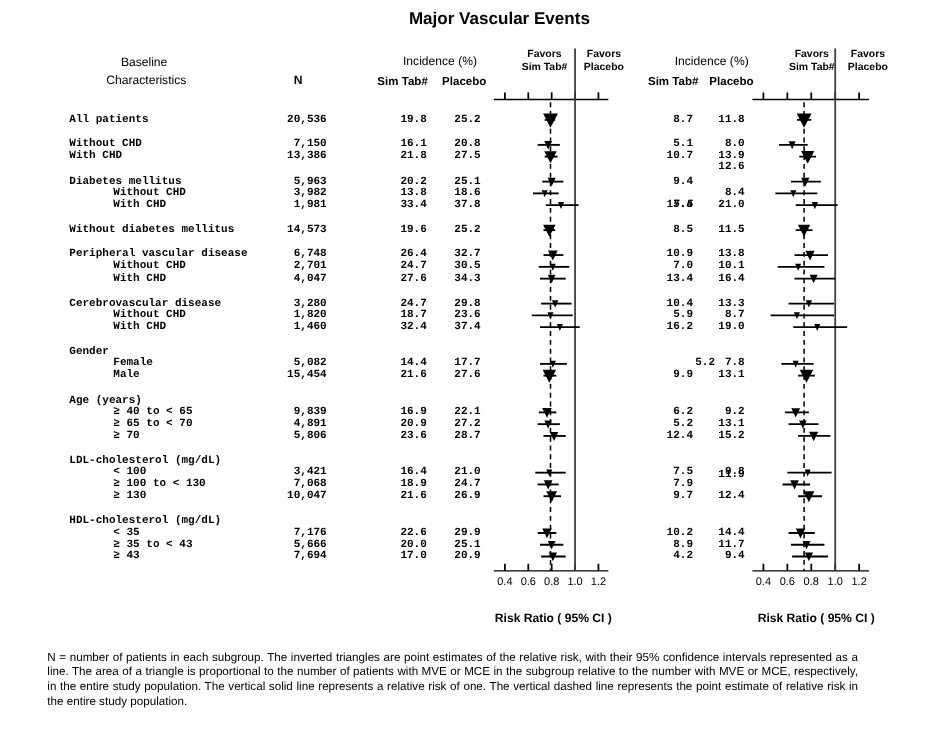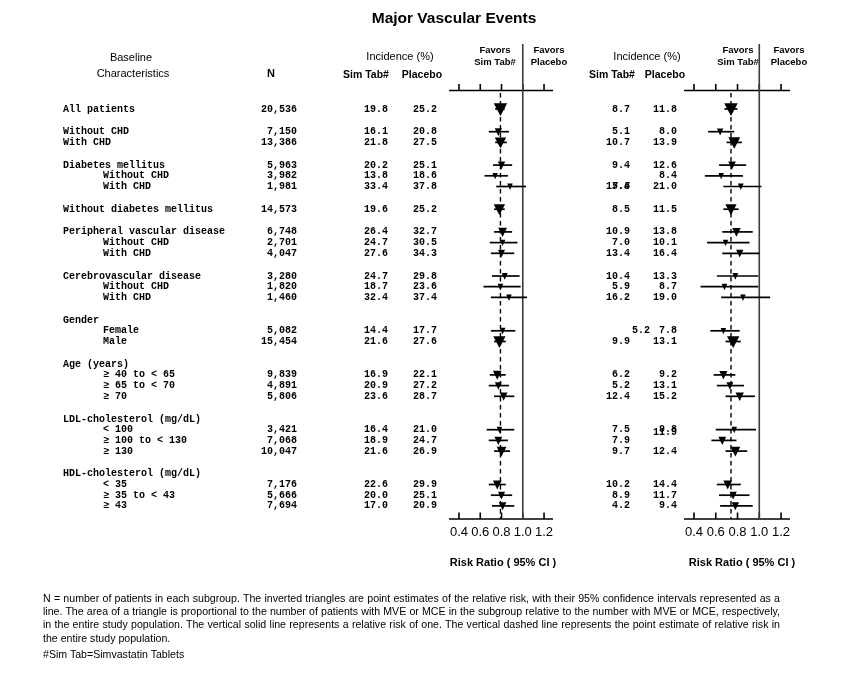--- a/index.html
+++ b/index.html
@@ -9,21 +9,21 @@
   .title{position:absolute;font-size:15.5px;font-weight:700;}
   .hdr{position:absolute;font-size:11px;}
   .hdr2{position:absolute;font-size:10.5px;font-weight:700;}
   .bold{font-weight:700;}
   .favors{position:absolute;font-size:9.5px;font-weight:700;text-align:center;line-height:11.5px;}
   .rr-label{position:absolute;font-size:11px;font-weight:700;}
   .footnote{position:absolute;font-size:10.6px;line-height:13.2px;text-align:justify;}
   .mono{position:absolute;font-family:"Liberation Mono","DejaVu Sans Mono",monospace;
         font-size:10px;font-weight:700;line-height:11px;white-space:pre;}
   .num{text-align:right;}
-  .tick{position:absolute;font-size:13px;}
+  .tick{position:absolute;font-size:10px;}
   #plot-svg{position:absolute;left:0;top:0;}
 </style>
 </head>
 <body>
 
 <div id="canvas">
 
   <div class="title cx" style="left:454px;top:9px">Major Vascular Events</div>
 
   <div class="hdr cx" style="left:131px;top:51px">Baseline</div>
@@ -52,21 +52,20 @@
   </div>
   <div class="favors cx" style="left:789px;top:44px">
     <div>Favors</div>
     <div>Placebo</div>
   </div>
 
   <div class="rr-label cx" style="left:503px;top:556px">Risk Ratio ( 95% CI )</div>
   <div class="rr-label cx" style="left:742px;top:556px">Risk Ratio ( 95% CI )</div>
 
   <div class="footnote" style="left:43px;top:592px;width:737px">N = number of patients in each subgroup. The inverted triangles are point estimates of the relative risk, with their 95% confidence intervals represented as a line. The area of a triangle is proportional to the number of patients with MVE or MCE in the subgroup relative to the number with MVE or MCE, respectively, in the entire study population. The vertical solid line represents a relative risk of one. The vertical dashed line represents the point estimate of relative risk in the entire study population.</div>
-  <div class="footnote" style="left:43px;top:648px;width:400px;text-align:left">#Sim Tab=Simvastatin Tablets</div>
 
   <div id="rows">
       <div class="tick cx" style="left: 459px; top: 524px;">0.4</div>
       <div class="tick cx" style="left: 480.26px; top: 524px;">0.6</div>
       <div class="tick cx" style="left: 501.52px; top: 524px;">0.8</div>
       <div class="tick cx" style="left: 522.78px; top: 524px;">1.0</div>
       <div class="tick cx" style="left: 544.04px; top: 524px;">1.2</div>
       <div class="tick cx" style="left: 694px; top: 524px;">0.4</div>
       <div class="tick cx" style="left: 715.76px; top: 524px;">0.6</div>
       <div class="tick cx" style="left: 737.52px; top: 524px;">0.8</div>
@@ -88,21 +87,21 @@
       <div class="mono num" style="left: 200px; top: 136.9px; width: 97px;">13,386</div>
       <div class="mono num" style="left: 340px; top: 136.9px; width: 48px;">21.8</div>
       <div class="mono num" style="left: 389px; top: 136.9px; width: 48px;">27.5</div>
       <div class="mono num" style="left: 580px; top: 136.9px; width: 50px;">10.7</div>
       <div class="mono num" style="left: 630px; top: 136.9px; width: 47px;">13.9</div>
       <div class="mono" style="left: 63px; top: 159.6px;">Diabetes mellitus</div>
       <div class="mono num" style="left: 200px; top: 159.6px; width: 97px;">5,963</div>
       <div class="mono num" style="left: 340px; top: 159.6px; width: 48px;">20.2</div>
       <div class="mono num" style="left: 389px; top: 159.6px; width: 48px;">25.1</div>
       <div class="mono num" style="left: 580px; top: 159.6px; width: 50px;">9.4</div>
-      <div class="mono num" style="left: 630px; top: 160px; width: 47px;">12.6</div>
+      <div class="mono num" style="left: 630px; top: 147px; width: 47px;">12.6</div>
       <div class="mono" style="left: 103px; top: 170.3px;">Without CHD</div>
       <div class="mono num" style="left: 200px; top: 170.3px; width: 97px;">3,982</div>
       <div class="mono num" style="left: 340px; top: 170.3px; width: 48px;">13.8</div>
       <div class="mono num" style="left: 389px; top: 170.3px; width: 48px;">18.6</div>
       <div class="mono num" style="left: 580px; top: 181px; width: 50px; font-style: italic;">5.5</div>
       <div class="mono num" style="left: 630px; top: 170.3px; width: 47px;">8.4</div>
       <div class="mono" style="left: 103px; top: 181px;">With CHD</div>
       <div class="mono num" style="left: 200px; top: 181px; width: 97px;">1,981</div>
       <div class="mono num" style="left: 340px; top: 181px; width: 48px;">33.4</div>
       <div class="mono num" style="left: 389px; top: 181px; width: 48px;">37.8</div>

